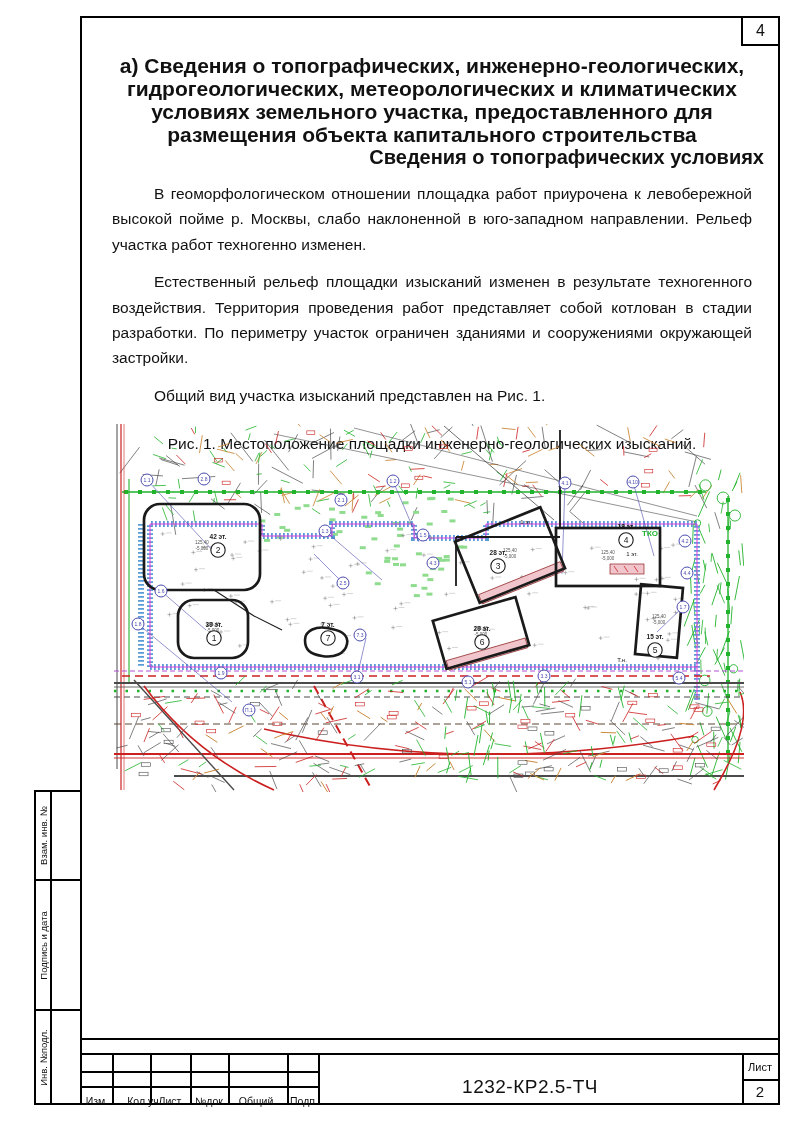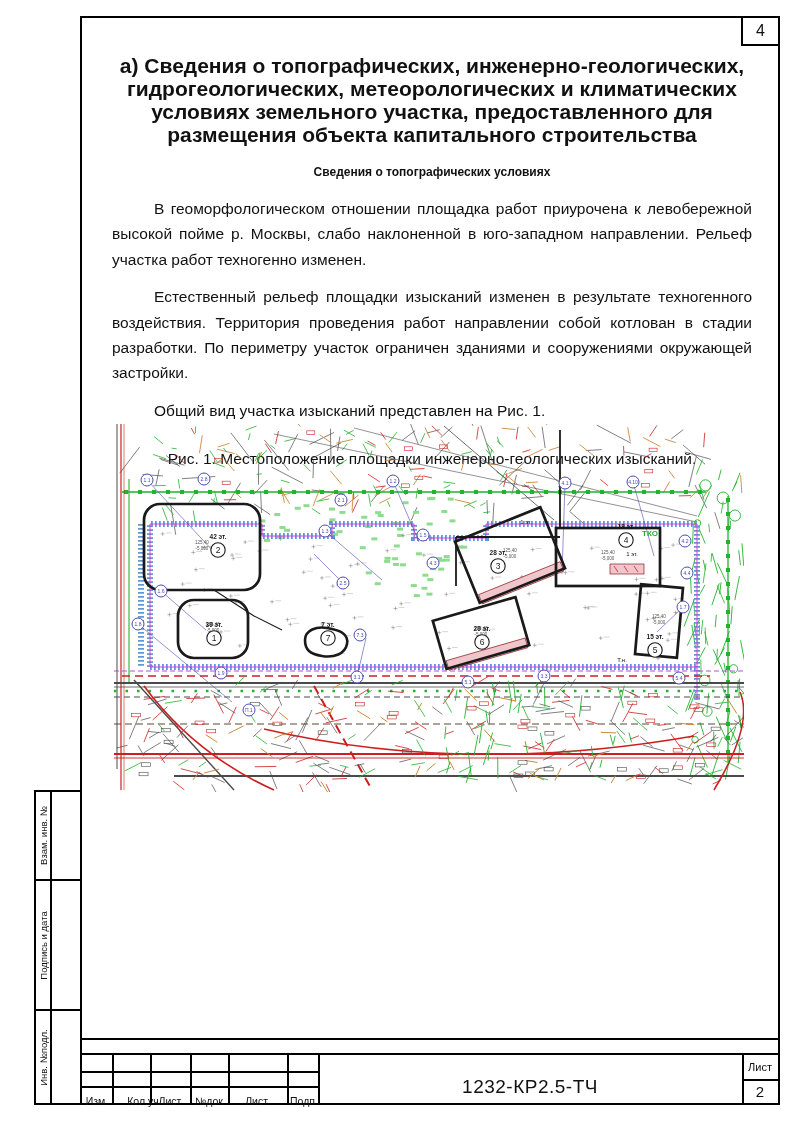--- a/index.html
+++ b/index.html
@@ -34,22 +34,22 @@
   .tb .doccode{position:absolute;left:236px;top:0;width:424px;height:64px;display:flex;
       align-items:center;justify-content:center;font-size:19px;letter-spacing:.5px;}
   .tb .listword{position:absolute;left:660px;top:0;width:36px;height:24px;display:flex;
       align-items:center;justify-content:center;font-size:11px;}
   .tb .listnum{position:absolute;left:660px;top:24px;width:36px;height:24px;display:flex;
       align-items:center;justify-content:center;font-size:15px;}
   
   .doc{position:absolute;left:100px;top:54px;width:664px;}
   .doc h1{font-size:21px;font-weight:bold;text-align:center;line-height:23px;
       margin:0 14px;}
-  .doc h2{font-size:12px;font-weight:bold;text-align:center;line-height:23px;
-      margin:15px 0 4px 0;}
+  .doc h2{font-size:20px;font-weight:bold;text-align:right;line-height:23px;
+      margin:0 0 4px 0;}
   .doc p{font-size:15.5px;line-height:25.4px;text-align:justify;text-indent:42px;margin:12px;}
   .doc .caption{font-size:15.5px;line-height:23px;text-align:center;margin-top:24px;}
   
   .map{position:absolute;left:114px;top:424px;width:630px;height:368px;overflow:hidden;}
   .map svg{display:block;}
 </style>
 </head>
 <body>
 
 <div class="frame"></div>
@@ -71,21 +71,21 @@
 <div class="side-cell sc3">
   <div class="lab">
     <span>Инв. №подл.</span>
   </div>
 </div>
 
 <div class="doc">
   <h1>а) Сведения о топографических, инженерно-геологических, гидрогеологических, метеорологических и климатических условиях земельного участка, предоставленного для размещения объекта капитального строительства</h1>
   <h2>Сведения о топографических условиях</h2>
   <p>В геоморфологическом отношении площадка работ приурочена к левобережной высокой пойме р. Москвы, слабо наклоненной в юго-западном направлении. Рельеф участка работ техногенно изменен.</p>
-  <p>Естественный рельеф площадки изысканий изменен в результате техногенного воздействия. Территория проведения работ направлении собой котлован в стадии разработки. По периметру участок ограничен зданиями и сооружениями окружающей застройки.</p>
+  <p>Естественный рельеф площадки изысканий изменен в результате техногенного воздействия. Территория проведения работ представляет собой котлован в стадии разработки. По периметру участок ограничен зданиями и сооружениями окружающей застройки.</p>
   <p>Общий вид участка изысканий представлен на Рис. 1.</p>
   <div class="caption">Рис. 1. Местоположение площадки инженерно-геологических изысканий.</div>
 </div>
 
 <div class="map" id="site-map">
     <svg width="630" height="368" viewBox="0 0 630 368">
       <line x1="68.00083618052344" y1="54.7165140764399" x2="101.23502078669486" y2="52.49007159983131" stroke="#4a4a4a" stroke-width="0.7"></line>
       <line x1="227.23402272315417" y1="18.701884755260256" x2="198.0335778726127" y2="34.44101068191896" stroke="#4a4a4a" stroke-width="0.7"></line>
       <line x1="270.30275715063453" y1="61.76609161392138" x2="257.1399732537804" y2="77.8731351199287" stroke="#4a4a4a" stroke-width="0.7"></line>
       <line x1="147.56470091061885" y1="88.986953836394" x2="146.6524068705919" y2="68.03271332862828" stroke="#4a4a4a" stroke-width="0.7"></line>
@@ -1143,18 +1143,18 @@
   <div class="v" style="left:205px"></div>
   <div class="v" style="left:236px"></div>
   <div class="v" style="left:660px"></div>
   <div class="h" style="left:0;width:236px;top:16px"></div>
   <div class="h" style="left:0;width:236px;top:31px"></div>
   <div class="h" style="left:660px;width:36px;top:24px"></div>
   <div class="cell-label" style="left:0;width:30px">Изм.</div>
   <div class="cell-label" style="left:42px;width:38px">Кол.уч</div>
   <div class="cell-label" style="left:68px;width:40px">Лист</div>
   <div class="cell-label" style="left:108px;width:38px">№док</div>
-  <div class="cell-label" style="left:146px;width:59px">Лист.</div>
+  <div class="cell-label" style="left:146px;width:59px">Общий.</div>
   <div class="cell-label" style="left:205px;width:31px">Подп</div>
   <div class="doccode">1232-КР2.5-ТЧ</div>
   <div class="listword">Лист</div>
   <div class="listnum">2</div>
 </div>
 
 </body></html>

